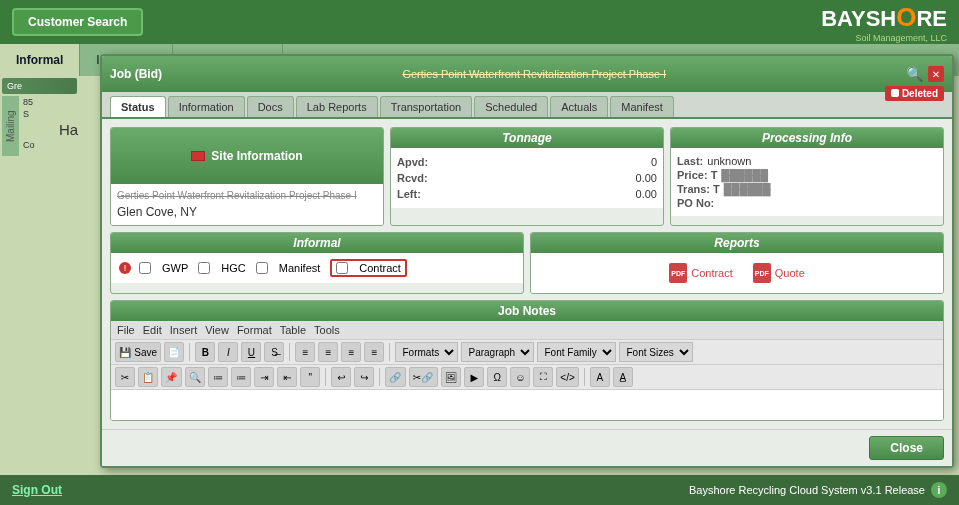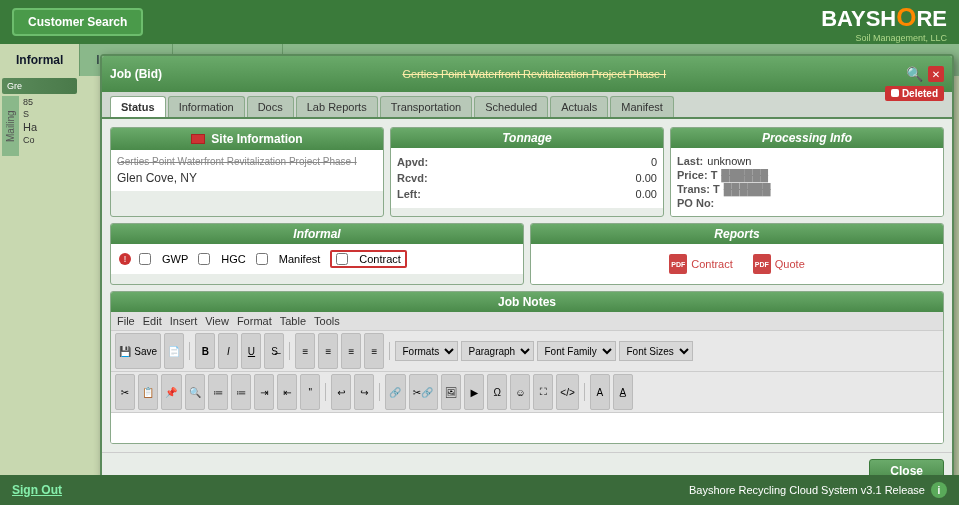--- a/index.html
+++ b/index.html
@@ -179,21 +179,21 @@
       background: white;
       padding: 6px;
       font-size: 11px;
     }
     .site-info-header {
       background: linear-gradient(to bottom, #6aaa6a, #4a8a4a);
       color: white;
       text-align: center;
       font-size: 12px;
       font-weight: bold;
-      padding: 4px;
+      padding: 21px;
       display: flex;
       align-items: center;
       justify-content: center;
       gap: 6px;
     }
     .site-body {
       background: white;
       padding: 6px;
       font-size: 11px;
     }
@@ -346,21 +346,21 @@
       display: flex;
       align-items: center;
       gap: 3px;
       border-bottom: 1px solid #ccc;
       flex-wrap: wrap;
     }
     .fmt-btn {
       background: #d0d0d0;
       border: 1px solid #bbb;
       min-width: 20px;
-      height: 36px;
+      height: 20px;
       font-size: 10px;
       cursor: pointer;
       display: inline-flex;
       align-items: center;
       justify-content: center;
       padding: 0 3px;
       border-radius: 2px;
     }
     .fmt-btn.bold { font-weight: bold; }
     .fmt-btn.italic { font-style: italic; }
@@ -530,21 +530,21 @@
     <div class="deleted-tab">Deleted</div>
   </div>
 
   <div class="left-sidebar">
     <div class="sidebar-btn">Gre</div>
     <div style="display:flex; align-items:flex-start; gap:2px; margin:2px;">
       <div style="background:#8ab88a; writing-mode:vertical-rl; transform:rotate(180deg); font-size:10px; color:#555; padding:4px 3px; height:60px; display:flex; align-items:center; justify-content:center;">Mailing</div>
       <div style="flex:1;">
         <div style="font-size:9px; padding:1px 2px; color:#333;">85</div>
         <div style="font-size:9px; padding:1px 2px; color:#333;">S</div>
-        <div style="font-size:11px; padding:1px 2px; color:#333;">Ha</div>
+        <div style="font-size:15px; padding:1px 2px; color:#333;margin-left:36px;">Ha</div>
         <div style="font-size:9px; padding:1px 2px; color:#333;">Co</div>
       </div>
     </div>
   </div>
 
   <div class="right-buttons">
     <div style="background:white; border:1px solid #ccc; font-size:9px; padding:1px 4px; margin:2px 0; display:flex; align-items:center; justify-content:flex-end; gap:2px; border-radius:2px; width:70px;">
       <span>eleted</span>
       <span class="x-red">✕</span>
     </div>

